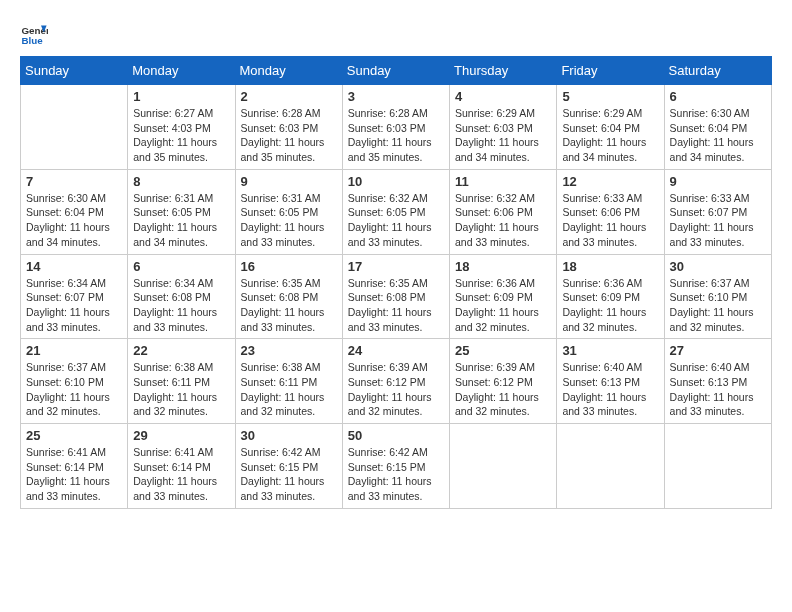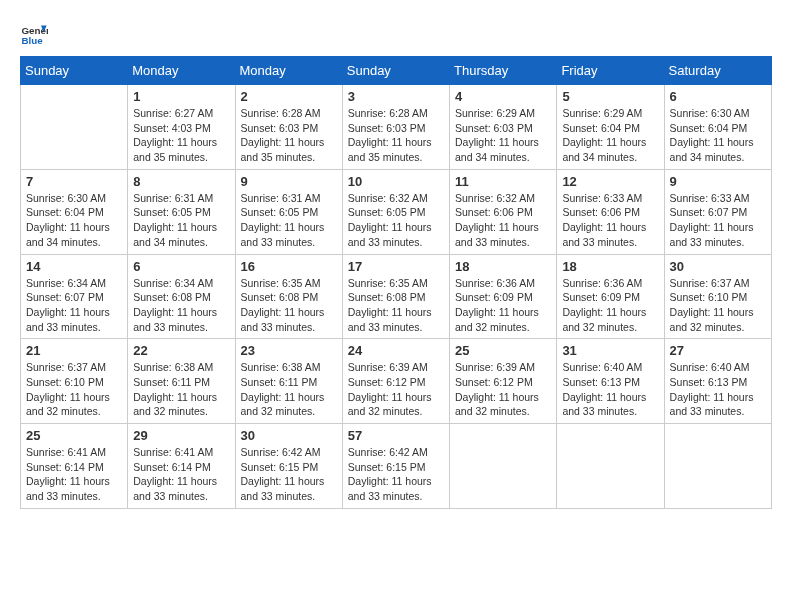--- a/index.html
+++ b/index.html
@@ -290,21 +290,21 @@
 Sunset: 6:14 PM
 Daylight: 11 hours and 33 minutes.</div>
         </td>
         <td>
           <span class="day-num">30</span>
           <div class="day-info" style="white-space: pre-line;">Sunrise: 6:42 AM
 Sunset: 6:15 PM
 Daylight: 11 hours and 33 minutes.</div>
         </td>
         <td>
-          <span class="day-num">57</span>
+          <span class="day-num">50</span>
           <div class="day-info" style="white-space: pre-line;">Sunrise: 6:42 AM
 Sunset: 6:15 PM
 Daylight: 11 hours and 33 minutes.</div>
         </td>
         <td class="empty-cell"></td>
         <td class="empty-cell"></td>
         <td class="empty-cell"></td>
       </tr>
     </tbody>
 </table>

